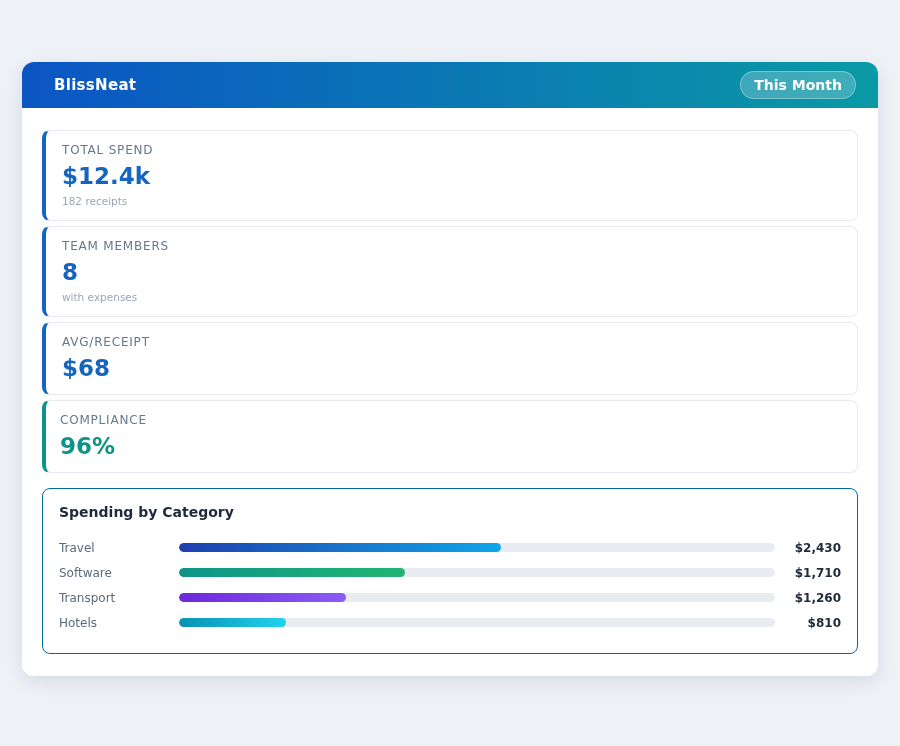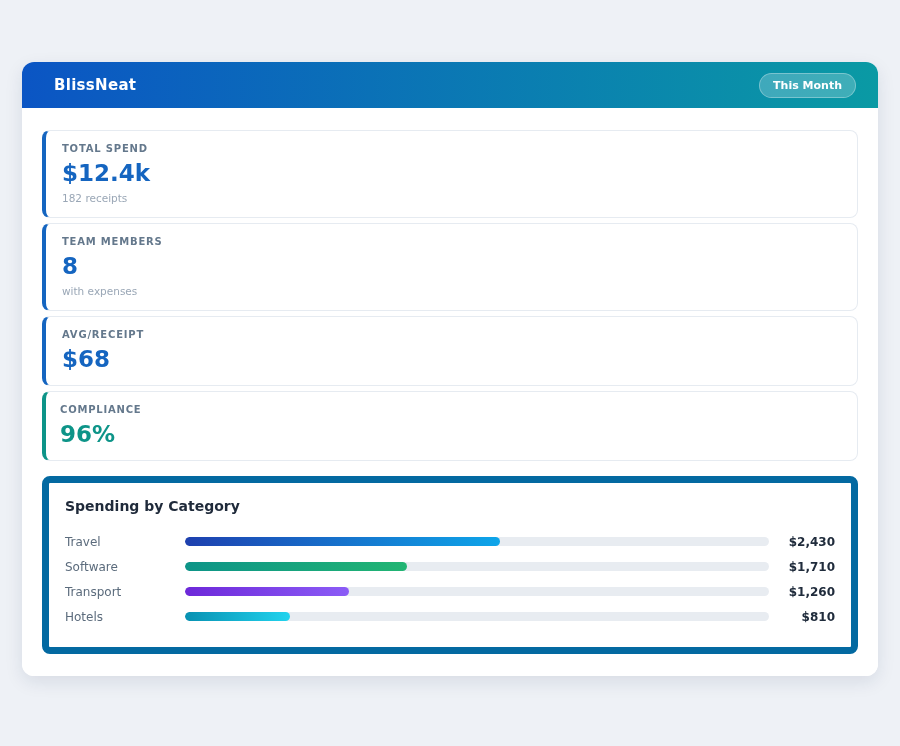--- a/index.html
+++ b/index.html
@@ -27,58 +27,58 @@
   .app-title {
     color: #ffffff;
     font-size: 15px;
     font-weight: 700;
     letter-spacing: 0.3px;
   }
   .month-badge {
     background: rgba(255,255,255,0.22);
     border: 1px solid rgba(255,255,255,0.30);
     color: #ffffff;
-    font-size: 11px;
+    font-size: 14px;
     font-weight: 700;
     padding: 5px 13px;
     border-radius: 999px;
     cursor: pointer;
   }
   .panel-body {
     padding: 22px 20px 22px 20px;
     background: #ffffff;
   }
   .stat-card {
     background: #ffffff;
     border: 1px solid #e6ebf1;
     border-left: 4px solid #1565c0;
     border-radius: 8px;
     padding: 12px 16px 13px 16px;
     margin-bottom: 5px;
   }
   .stat-label {
-    font-size: 10px;
-    font-weight: 700;
+    font-size: 12px;
+    font-weight: 400;
     color: #64788c;
     letter-spacing: 0.8px;
   }
   .stat-value {
     margin-top: 6px;
     font-size: 23px;
     font-weight: 700;
     color: #1565c0;
   }
   .stat-sub {
     margin-top: 6px;
     font-size: 10.5px;
     color: #9aa7b6;
   }
   .chart-card {
     margin-top: 15px;
-    border: 7px solid #0369a1;
+    border: 1px solid #0369a1;
     border-radius: 8px;
     padding: 15px 16px 18px 16px;
     background: #ffffff;
   }
   .chart-title {
     font-size: 14px;
     font-weight: 700;
     color: #1f2a3a;
     margin-bottom: 15px;
   }

